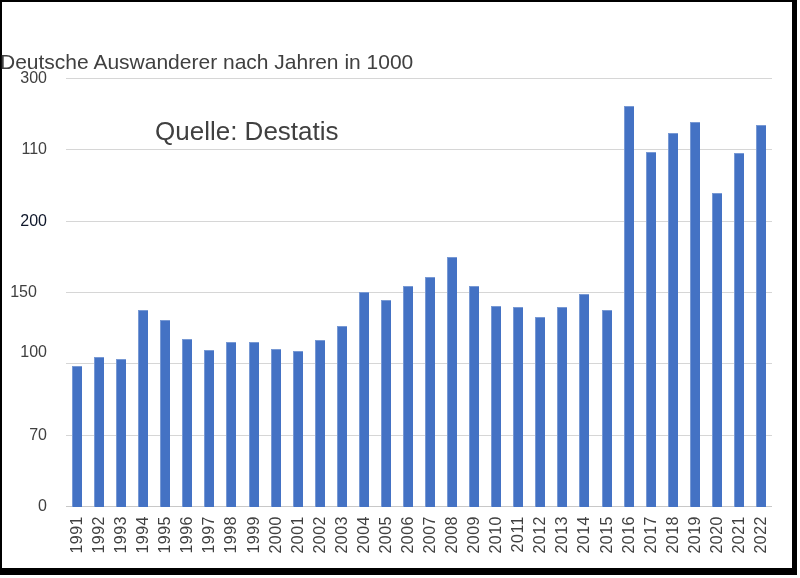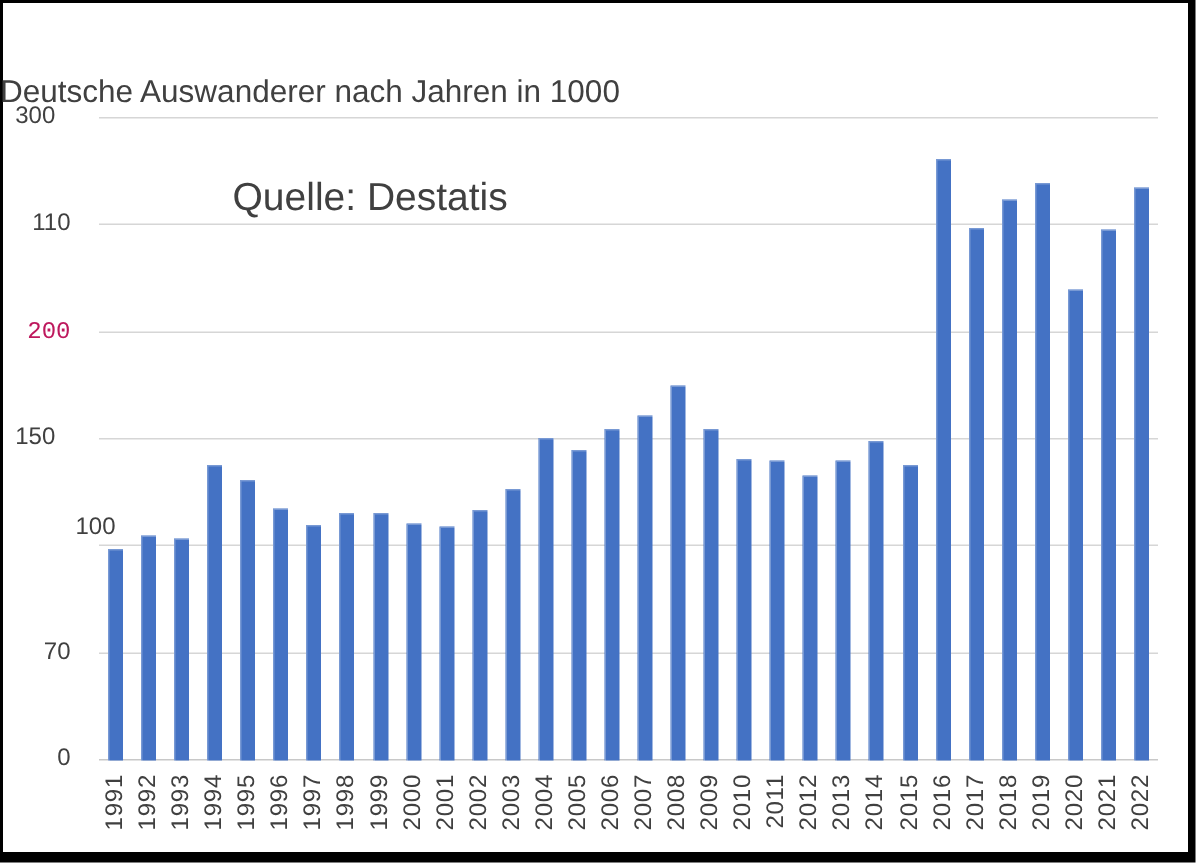--- a/index.html
+++ b/index.html
@@ -109,25 +109,25 @@
     <div class="gridline" style="top: 363px; background: rgb(214, 214, 214);"></div>
     <div class="gridline" style="top: 292px; background: rgb(214, 214, 214);"></div>
     <div class="gridline" style="top: 221px; background: rgb(214, 214, 214);"></div>
     <div class="gridline" style="top: 149px; background: rgb(214, 214, 214);"></div>
     <div class="gridline" style="top: 78px; background: rgb(214, 214, 214);"></div>
   </div>
 
 <div id="y-axis">
     <div class="ylabel" style="top: 496px; color: rgb(64, 64, 64);">0</div>
     <div class="ylabel" style="top: 425px; color: rgb(64, 64, 64);">70</div>
-    <div class="ylabel" style="top: 342px; color: rgb(64, 64, 64); padding-left: 30px;">100</div>
+    <div class="ylabel" style="top: 342px; color: rgb(64, 64, 64);">100</div>
     <div class="ylabel" style="top: 282px; color: rgb(64, 64, 64); text-align: center;">150</div>
-    <div class="ylabel" style="top: 211px; color: #be185d; font-family: Liberation Mono, monospace;">200</div>
+    <div class="ylabel" style="top: 211px; color: #0f172a;">200</div>
     <div class="ylabel" style="top: 139px; color: rgb(64, 64, 64);">110</div>
-    <div class="ylabel" style="top: 68px; color: rgb(64, 64, 64); text-align: center;">300</div>
+    <div class="ylabel" style="top: 68px; color: rgb(64, 64, 64);">300</div>
   </div>
 
 <div class="plot" id="plot">
     <div class="bar-cell">
       <div class="bar" style="height: 141px; background: rgb(68, 114, 196);"></div>
     </div>
     <div class="bar-cell">
       <div class="bar" style="height: 150px; background: rgb(68, 114, 196);"></div>
     </div>
     <div class="bar-cell">

